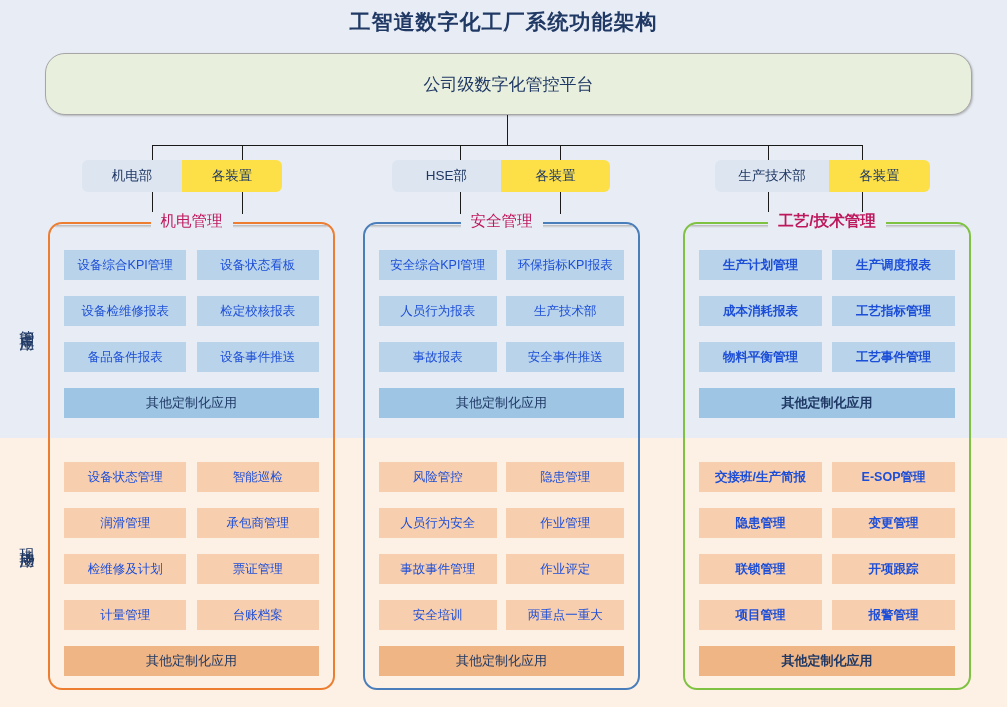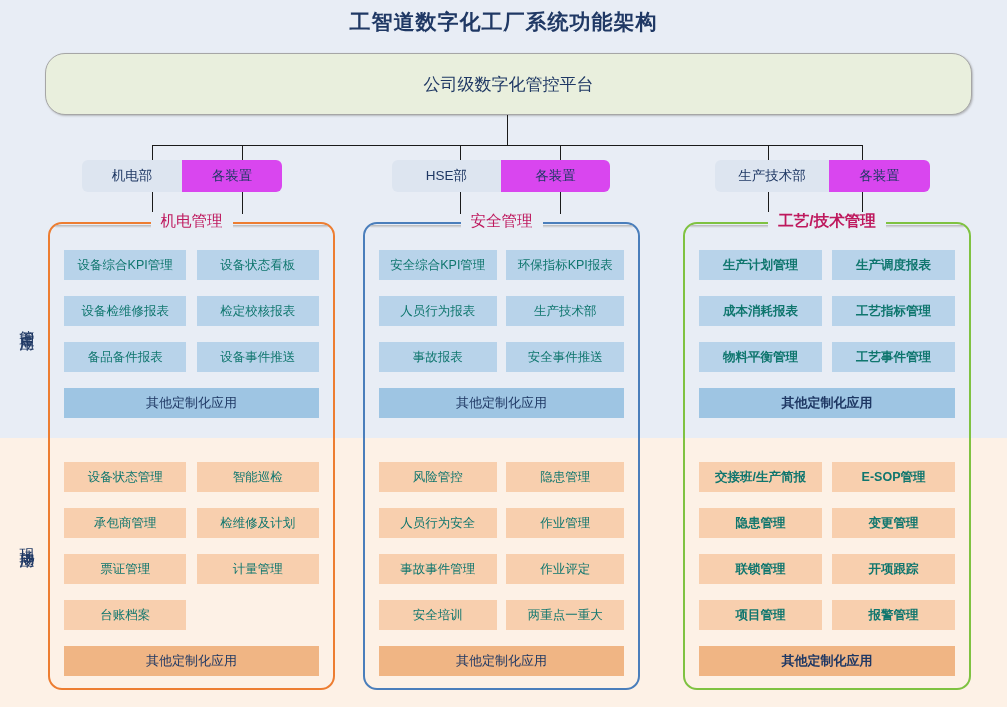--- a/index.html
+++ b/index.html
@@ -52,21 +52,21 @@
   
   .dept-chip {
     position:absolute; top:160px; height:32px;
     display:flex; border-radius:6px; overflow:hidden;
     font-size:13.5px; color:#1f3864;
   }
   .dept-chip .half {
     display:flex; align-items:center; justify-content:center; height:100%;
   }
   .dept-chip .half.a { background:#dde5f0; }
-  .dept-chip .half.b { background:#d946ef; }
+  .dept-chip .half.b { background:#fde047; }
 
   
   .group {
     position:absolute; top:222px; height:468px;
     border:2.6px solid #ed7d31;
     border-radius:14px;
     background:transparent;
   }
   .group.g-blue  { border-color:#4a7ebb; }
   .group.g-green { border-color:#7fc241; }
@@ -92,21 +92,21 @@
     position:absolute; left:14px; right:14px;
     display:flex; flex-wrap:wrap; justify-content:space-between;
   }
   .tiles.mgmt  { top:26px; }
   .tiles.field { top:238px; }
 
   .tile {
     width:48%;
     height:30px; margin-bottom:16px;
     display:flex; align-items:center; justify-content:center;
-    font-size:12.5px; color:#0f766e;
+    font-size:12.5px; color:#1d4ed8;
     background:#b8d3ea;
   }
   .tiles.field .tile { background:#f8cfae; }
 
   .tile-wide {
     width:100%; height:30px;
     display:flex; align-items:center; justify-content:center;
     font-size:13px; color:#1f3864;
     background:#9ec5e3;
   }
@@ -179,20 +179,21 @@
     <div class="tile">设备检维修报表</div>
     <div class="tile">检定校核报表</div>
     <div class="tile">备品备件报表</div>
     <div class="tile">设备事件推送</div>
     <div class="tile-wide">其他定制化应用</div>
   </div>
 
   <div class="tiles field">
     <div class="tile">设备状态管理</div>
     <div class="tile">智能巡检</div>
+    <div class="tile">润滑管理</div>
     <div class="tile">承包商管理</div>
     <div class="tile">检维修及计划</div>
     <div class="tile">票证管理</div>
     <div class="tile">计量管理</div>
     <div class="tile">台账档案</div>
     <div class="tile-wide">其他定制化应用</div>
   </div>
 </div>
 
 <div class="group g-blue" style="left:363px; width:277px;">

